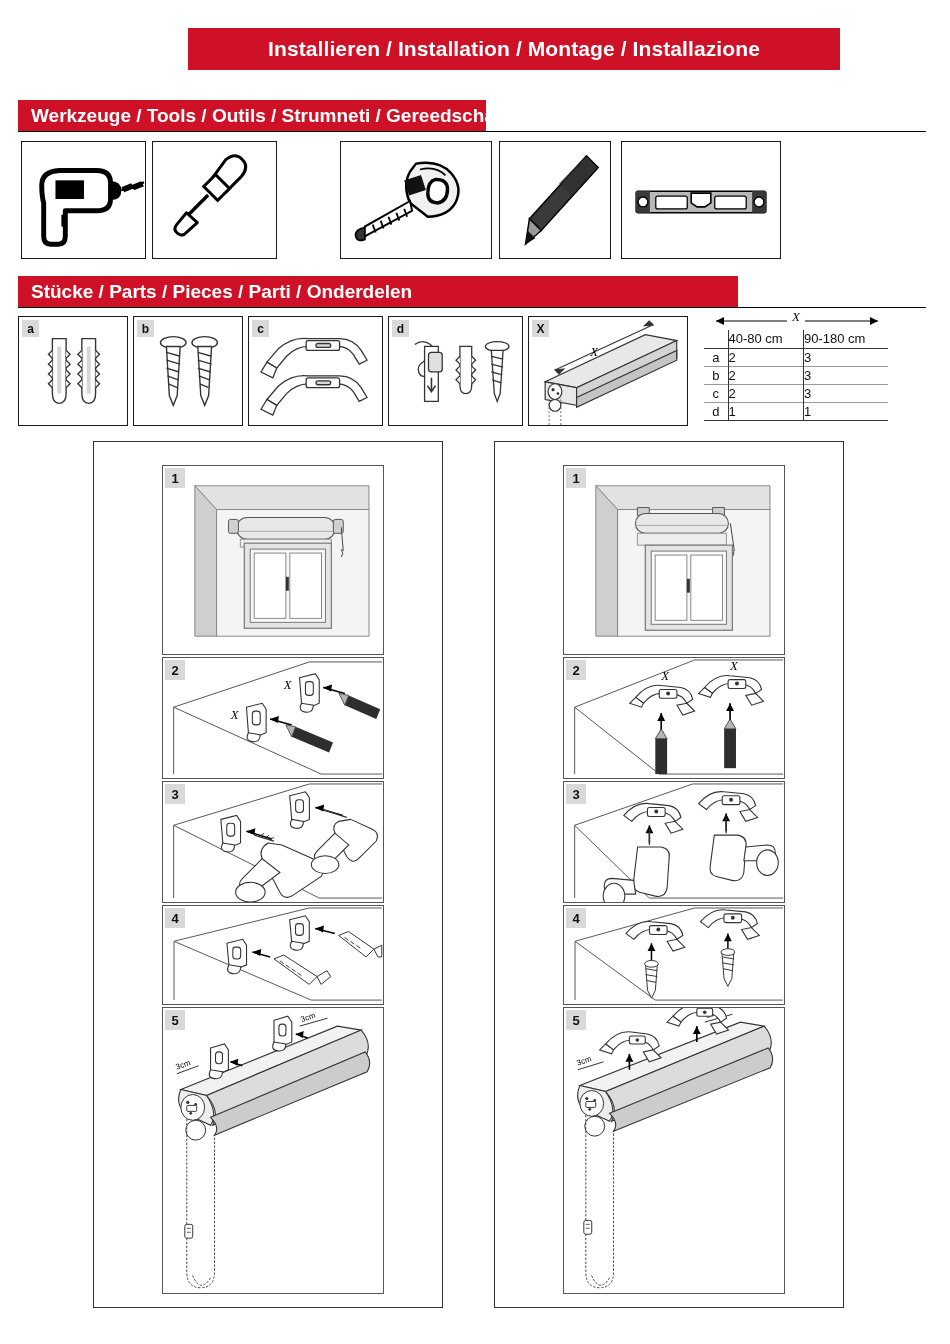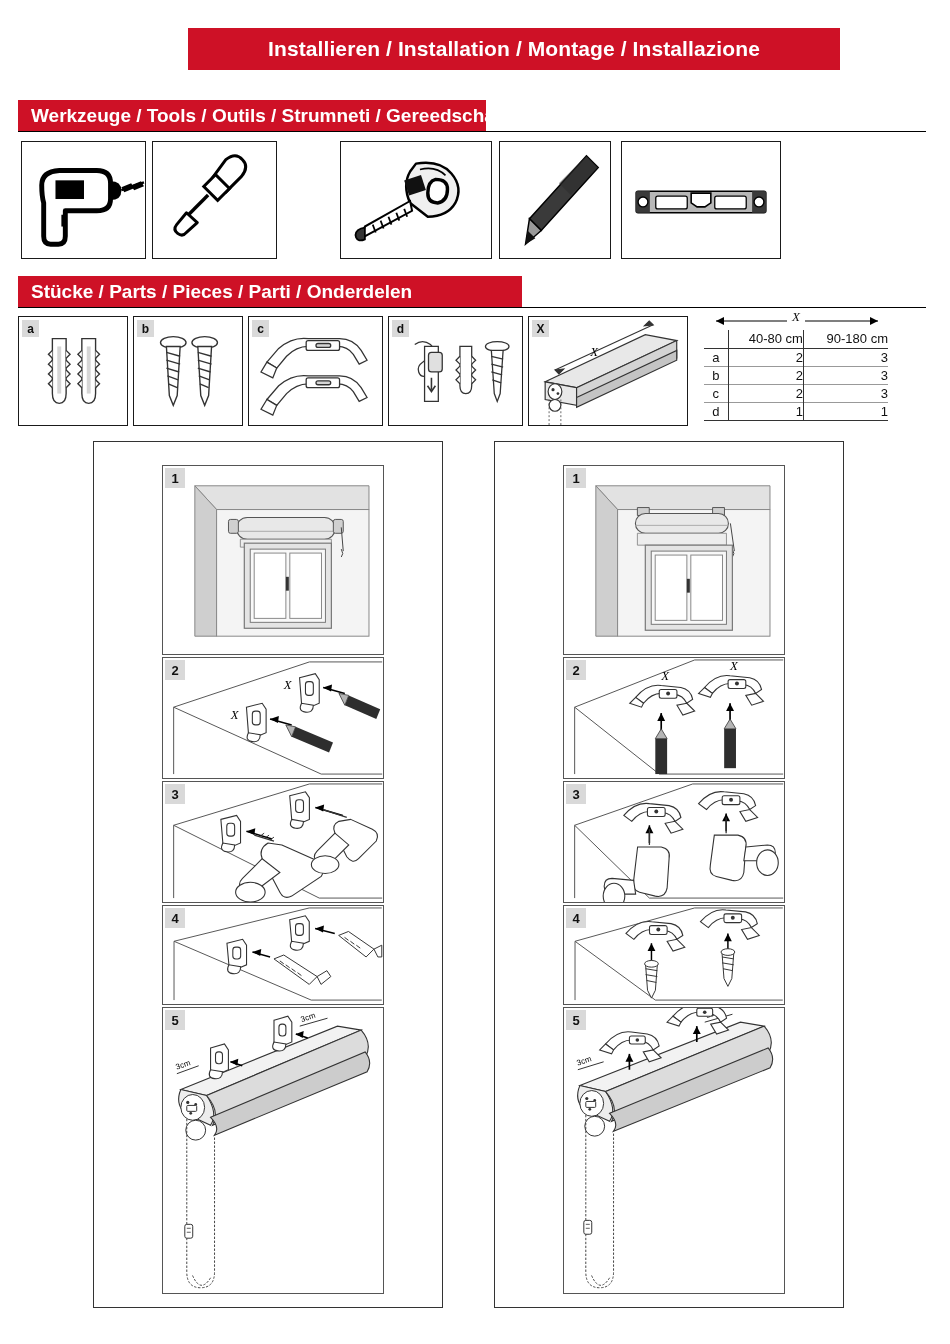--- a/index.html
+++ b/index.html
@@ -46,21 +46,21 @@
     white-space: nowrap;
   }
   .section-rule {
     position: absolute;
     height: 1px;
     background: #000000;
   }
 
   #tools-head  { left: 18px; top: 100px; width: 468px; }
   #tools-rule  { left: 18px; top: 131px; width: 908px; }
-  #parts-head  { left: 18px; top: 276px; width: 504px; }
+  #parts-head  { left: 18px; top: 276px; width: 720px; }
   #parts-rule  { left: 18px; top: 307px; width: 908px; }
 
   
   .tool-box {
     position: absolute;
     top: 141px;
     height: 118px;
     border: 1px solid #1a1a1a;
     background: #ffffff;
     display: flex; align-items: center; justify-content: center;
@@ -121,21 +121,21 @@
   }
   #qty-arrow-row svg { position: absolute; left: 8px; top: 4px; }
 
   table.qty {
     border-collapse: collapse;
     width: 184px;
     font-size: 13px;
     font-family: "Liberation Sans", sans-serif;
   }
   table.qty th, table.qty td {
-    text-align: right;
+    text-align: left;
     padding: 1px 0;
     height: 18px;
     font-weight: normal;
   }
   table.qty th.h-blank { width: 24px; border: none; }
   table.qty th.h-col   { border-left: 1px solid #333; font-size: 13px; }
   table.qty tr.data td { border-top: 1px solid #999; }
   table.qty tr.first-data td { border-top: 1px solid #333; }
   table.qty tr.last-data td { border-bottom: 1px solid #333; }
   table.qty td.rowlab  { width: 24px; text-align: center; }

